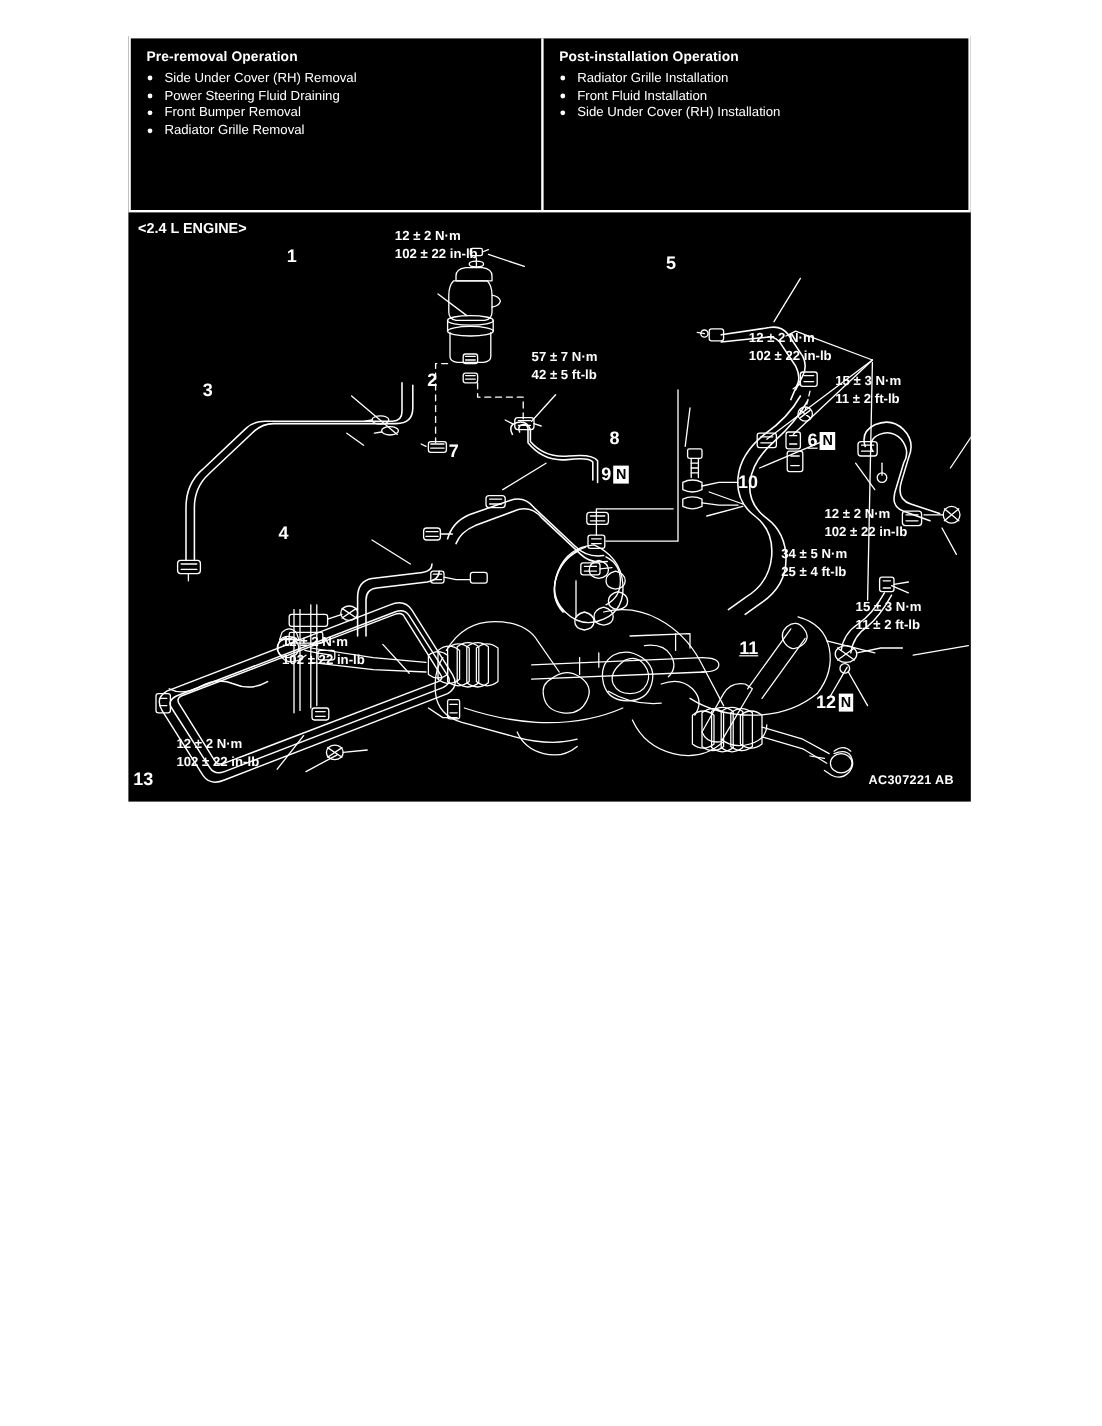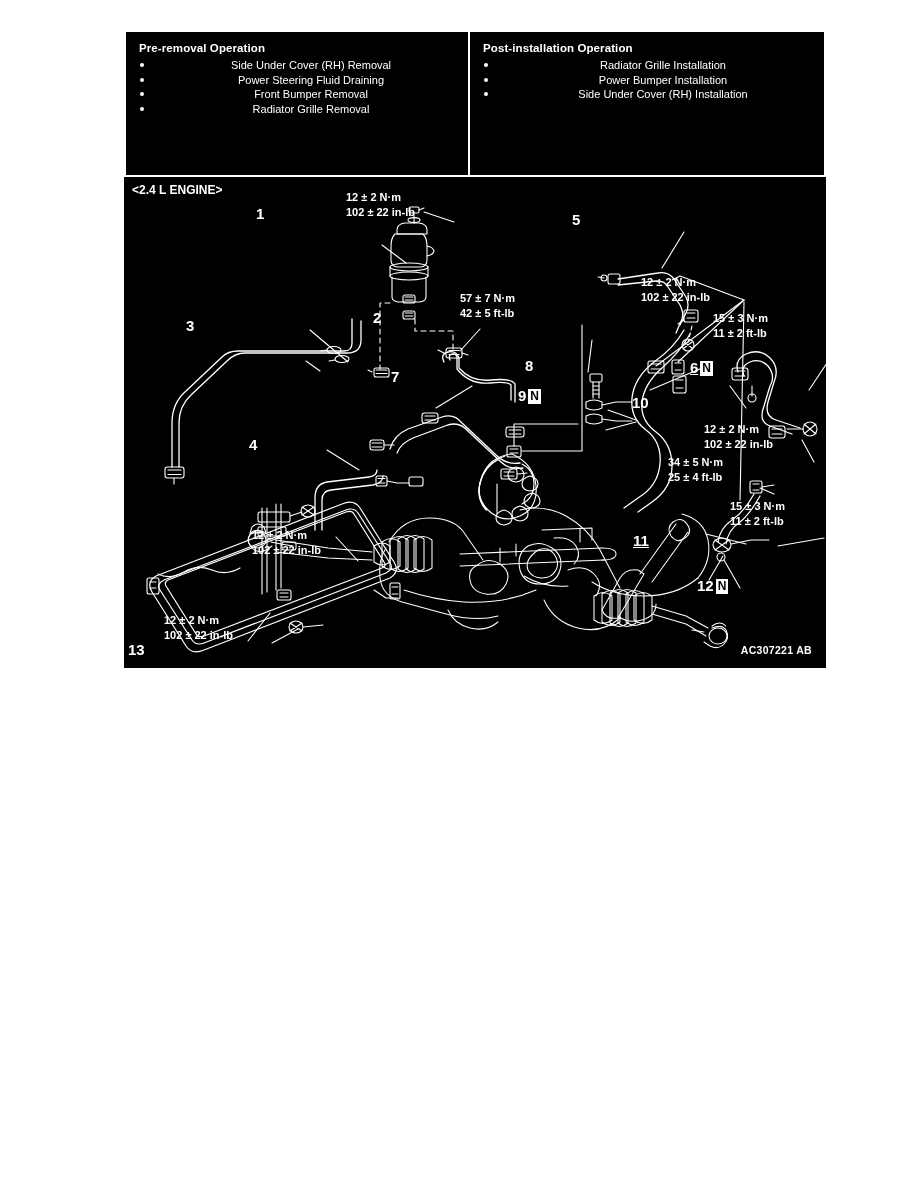--- a/index.html
+++ b/index.html
@@ -7,39 +7,39 @@
   body{
     width:918px;height:1188px;position:relative;overflow:hidden;
     font-family:"Liberation Sans", sans-serif;
     -webkit-font-smoothing:antialiased;
   }
   
   #page{position:absolute;left:0;top:0;width:918px;height:1188px;background:#fff;}
 
   
   #panel{
-    position:absolute;left:124px;top:30px;width:702px;height:638px;
+    position:absolute;left:107px;top:30px;width:702px;height:638px;
     background:#000;
   }
 
   
   #ops{
     position:absolute;left:0px;top:0px;width:702px;height:147px;
     border:2px solid #ffffff;box-sizing:border-box;
   }
   .ops-col{
     position:absolute;top:0;height:100%;box-sizing:border-box;padding:10px 0 0 10px;
   }
   #ops-left{left:0;width:344px;border-right:2px solid #fff;}
   #ops-right{left:344px;width:358px;}
   .ops-title{
     color:#ffffff;font-weight:bold;font-size:11.5px;letter-spacing:.1px;
     margin:0 0 4px 3px;white-space:nowrap;
   }
-  ul.ops-list{list-style:none;margin:0;padding:0;text-align:center;}
+  ul.ops-list{list-style:none;margin:0;padding:0;}
   ul.ops-list li{
     color:#ffffff;font-size:11px;line-height:14.6px;position:relative;
     padding-left:18px;white-space:nowrap;
   }
   ul.ops-list li .bullet{
     position:absolute;left:4px;top:5px;width:4px;height:4px;border-radius:50%;
     background:#fff;display:block;
   }
 
   
@@ -88,21 +88,21 @@
           <li><span class="bullet"></span><span>Power Steering Fluid Draining</span></li>
           <li><span class="bullet"></span><span>Front Bumper Removal</span></li>
           <li><span class="bullet"></span><span>Radiator Grille Removal</span></li>
         </ul>
       </div>
 
       <div class="ops-col" id="ops-right">
         <div class="ops-title">Post-installation Operation</div>
         <ul class="ops-list">
           <li><span class="bullet"></span><span>Radiator Grille Installation</span></li>
-          <li><span class="bullet"></span><span>Power Bumper Installation</span></li>
+          <li><span class="bullet"></span><span>Front Fluid Installation</span></li>
           <li><span class="bullet"></span><span>Side Under Cover (RH) Installation</span></li>
         </ul>
       </div>
 
     </div>
 
     <div id="engine-label">&lt;2.4 L ENGINE&gt;</div>
 
     <svg id="art" viewBox="0 0 702 638">
       <g fill="none" stroke="#ffffff" stroke-width="1.1" stroke-linecap="round" stroke-linejoin="round">

